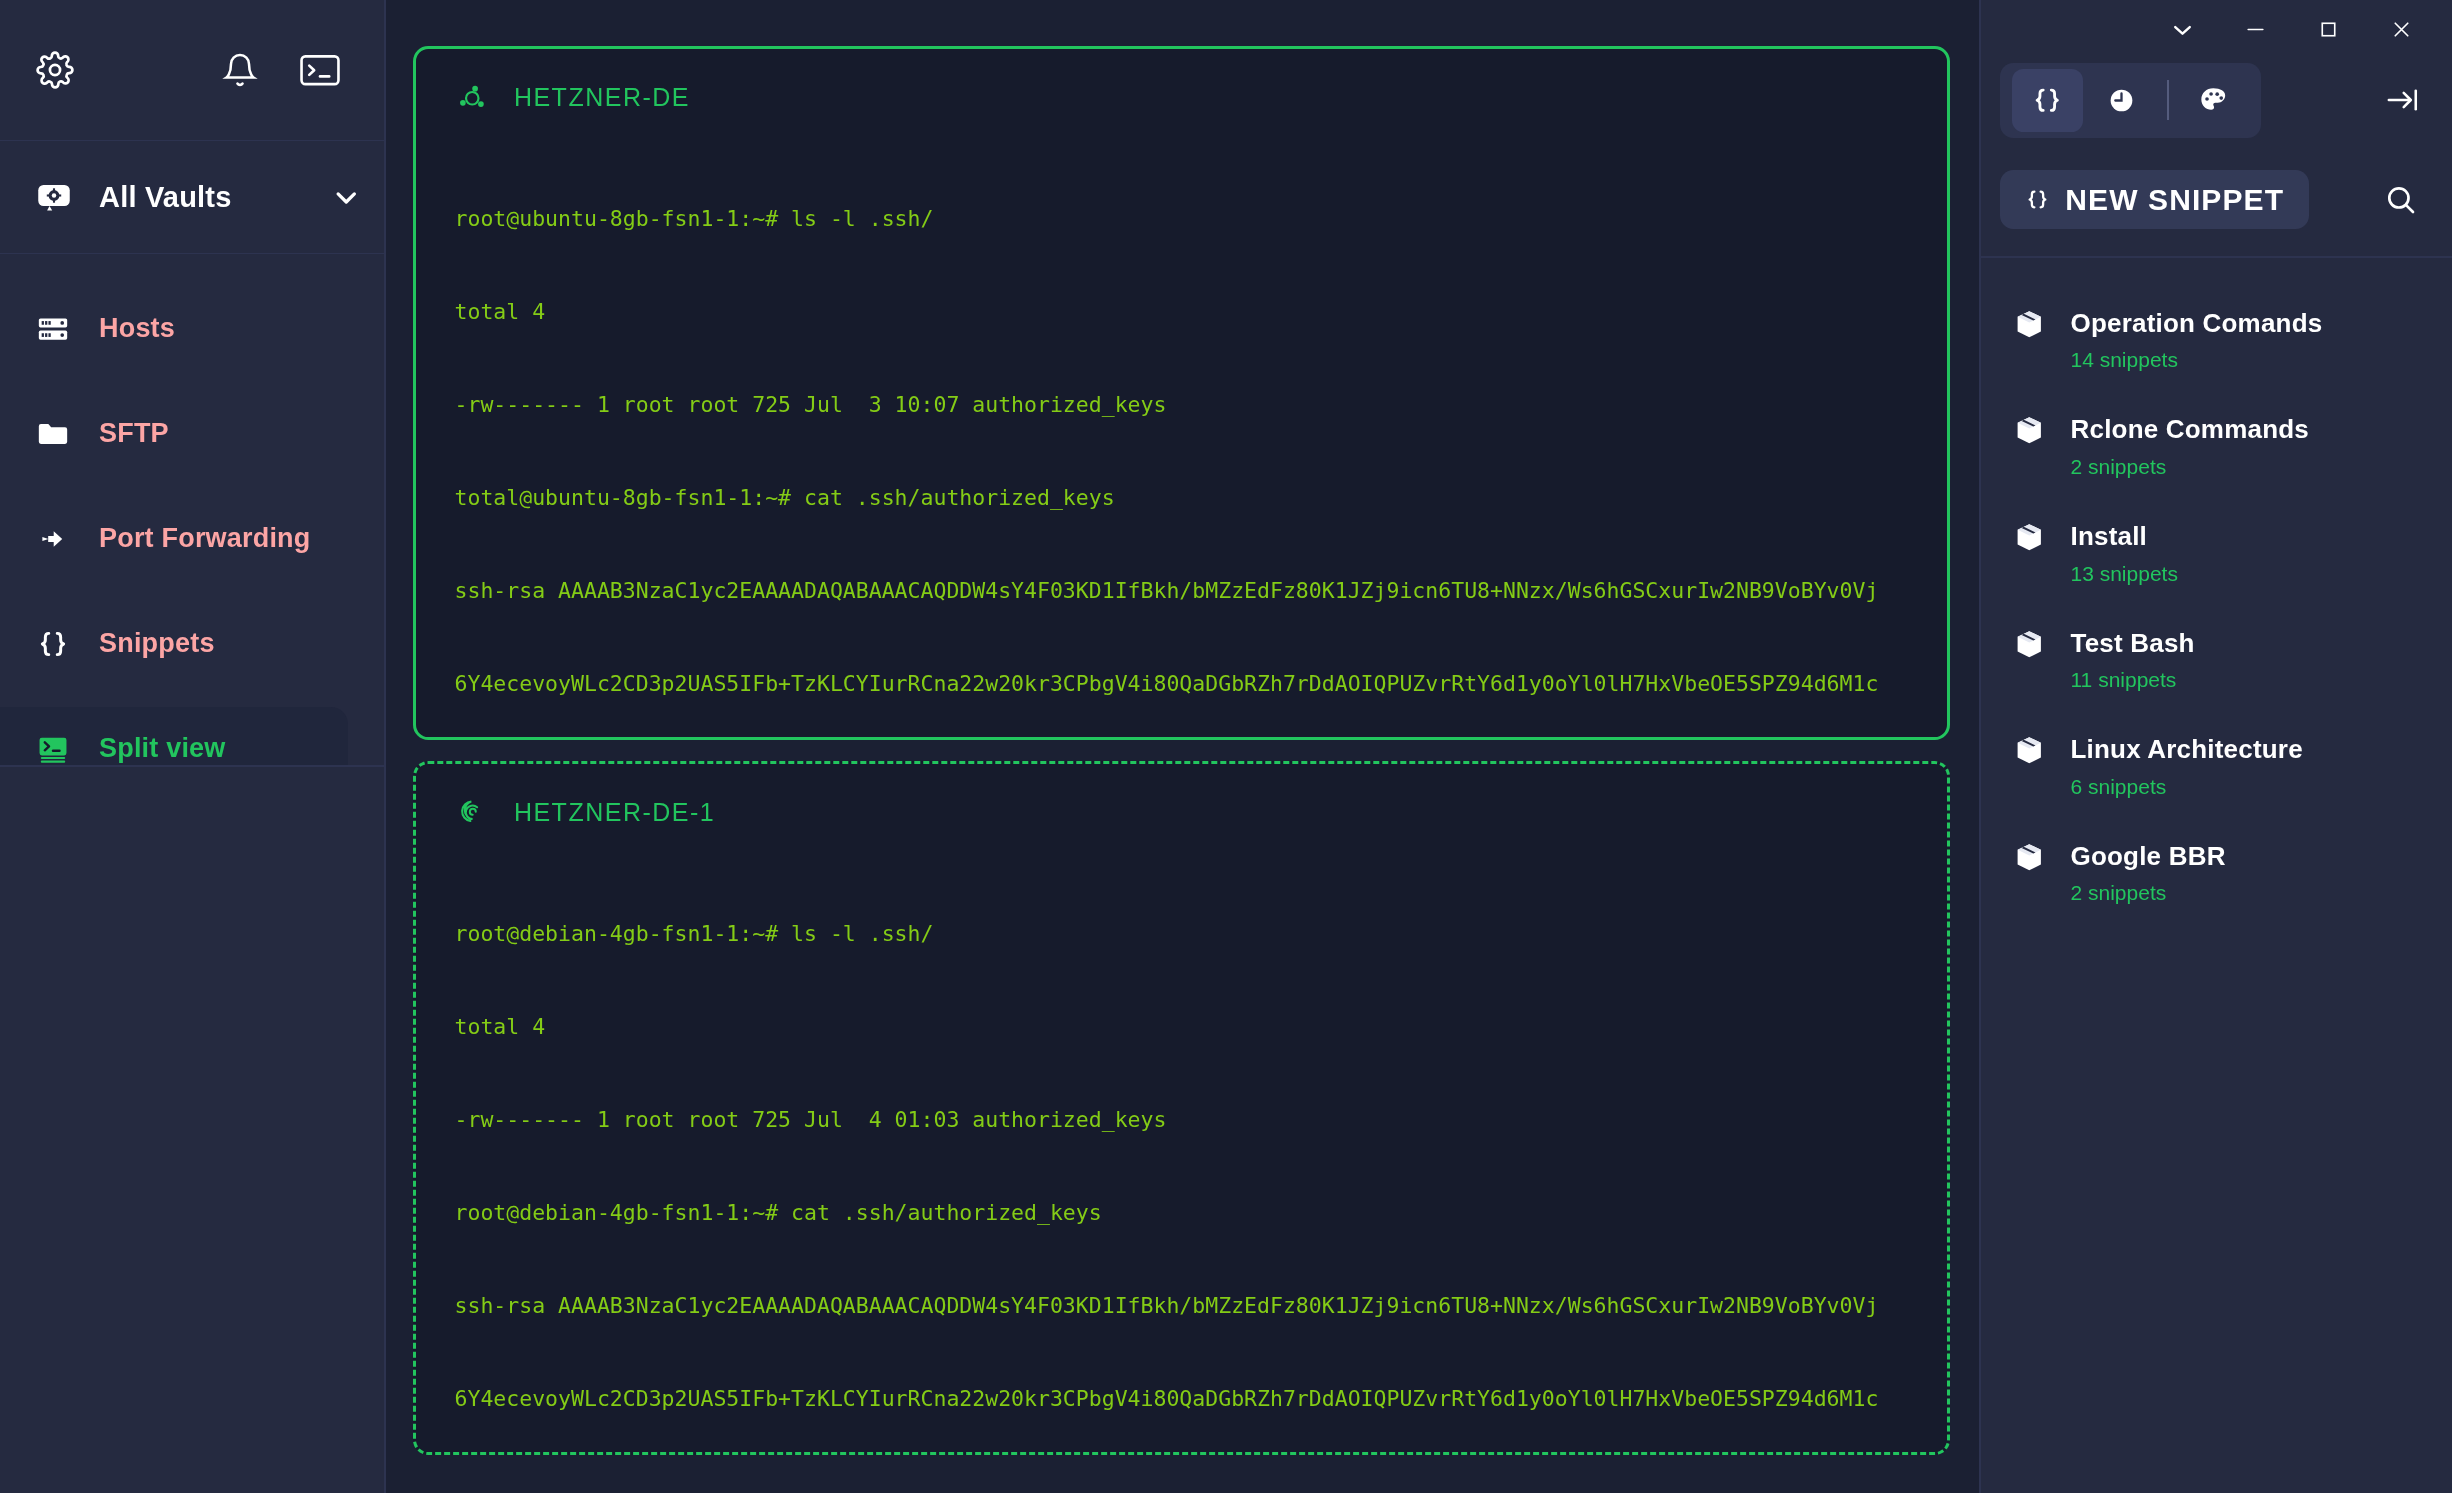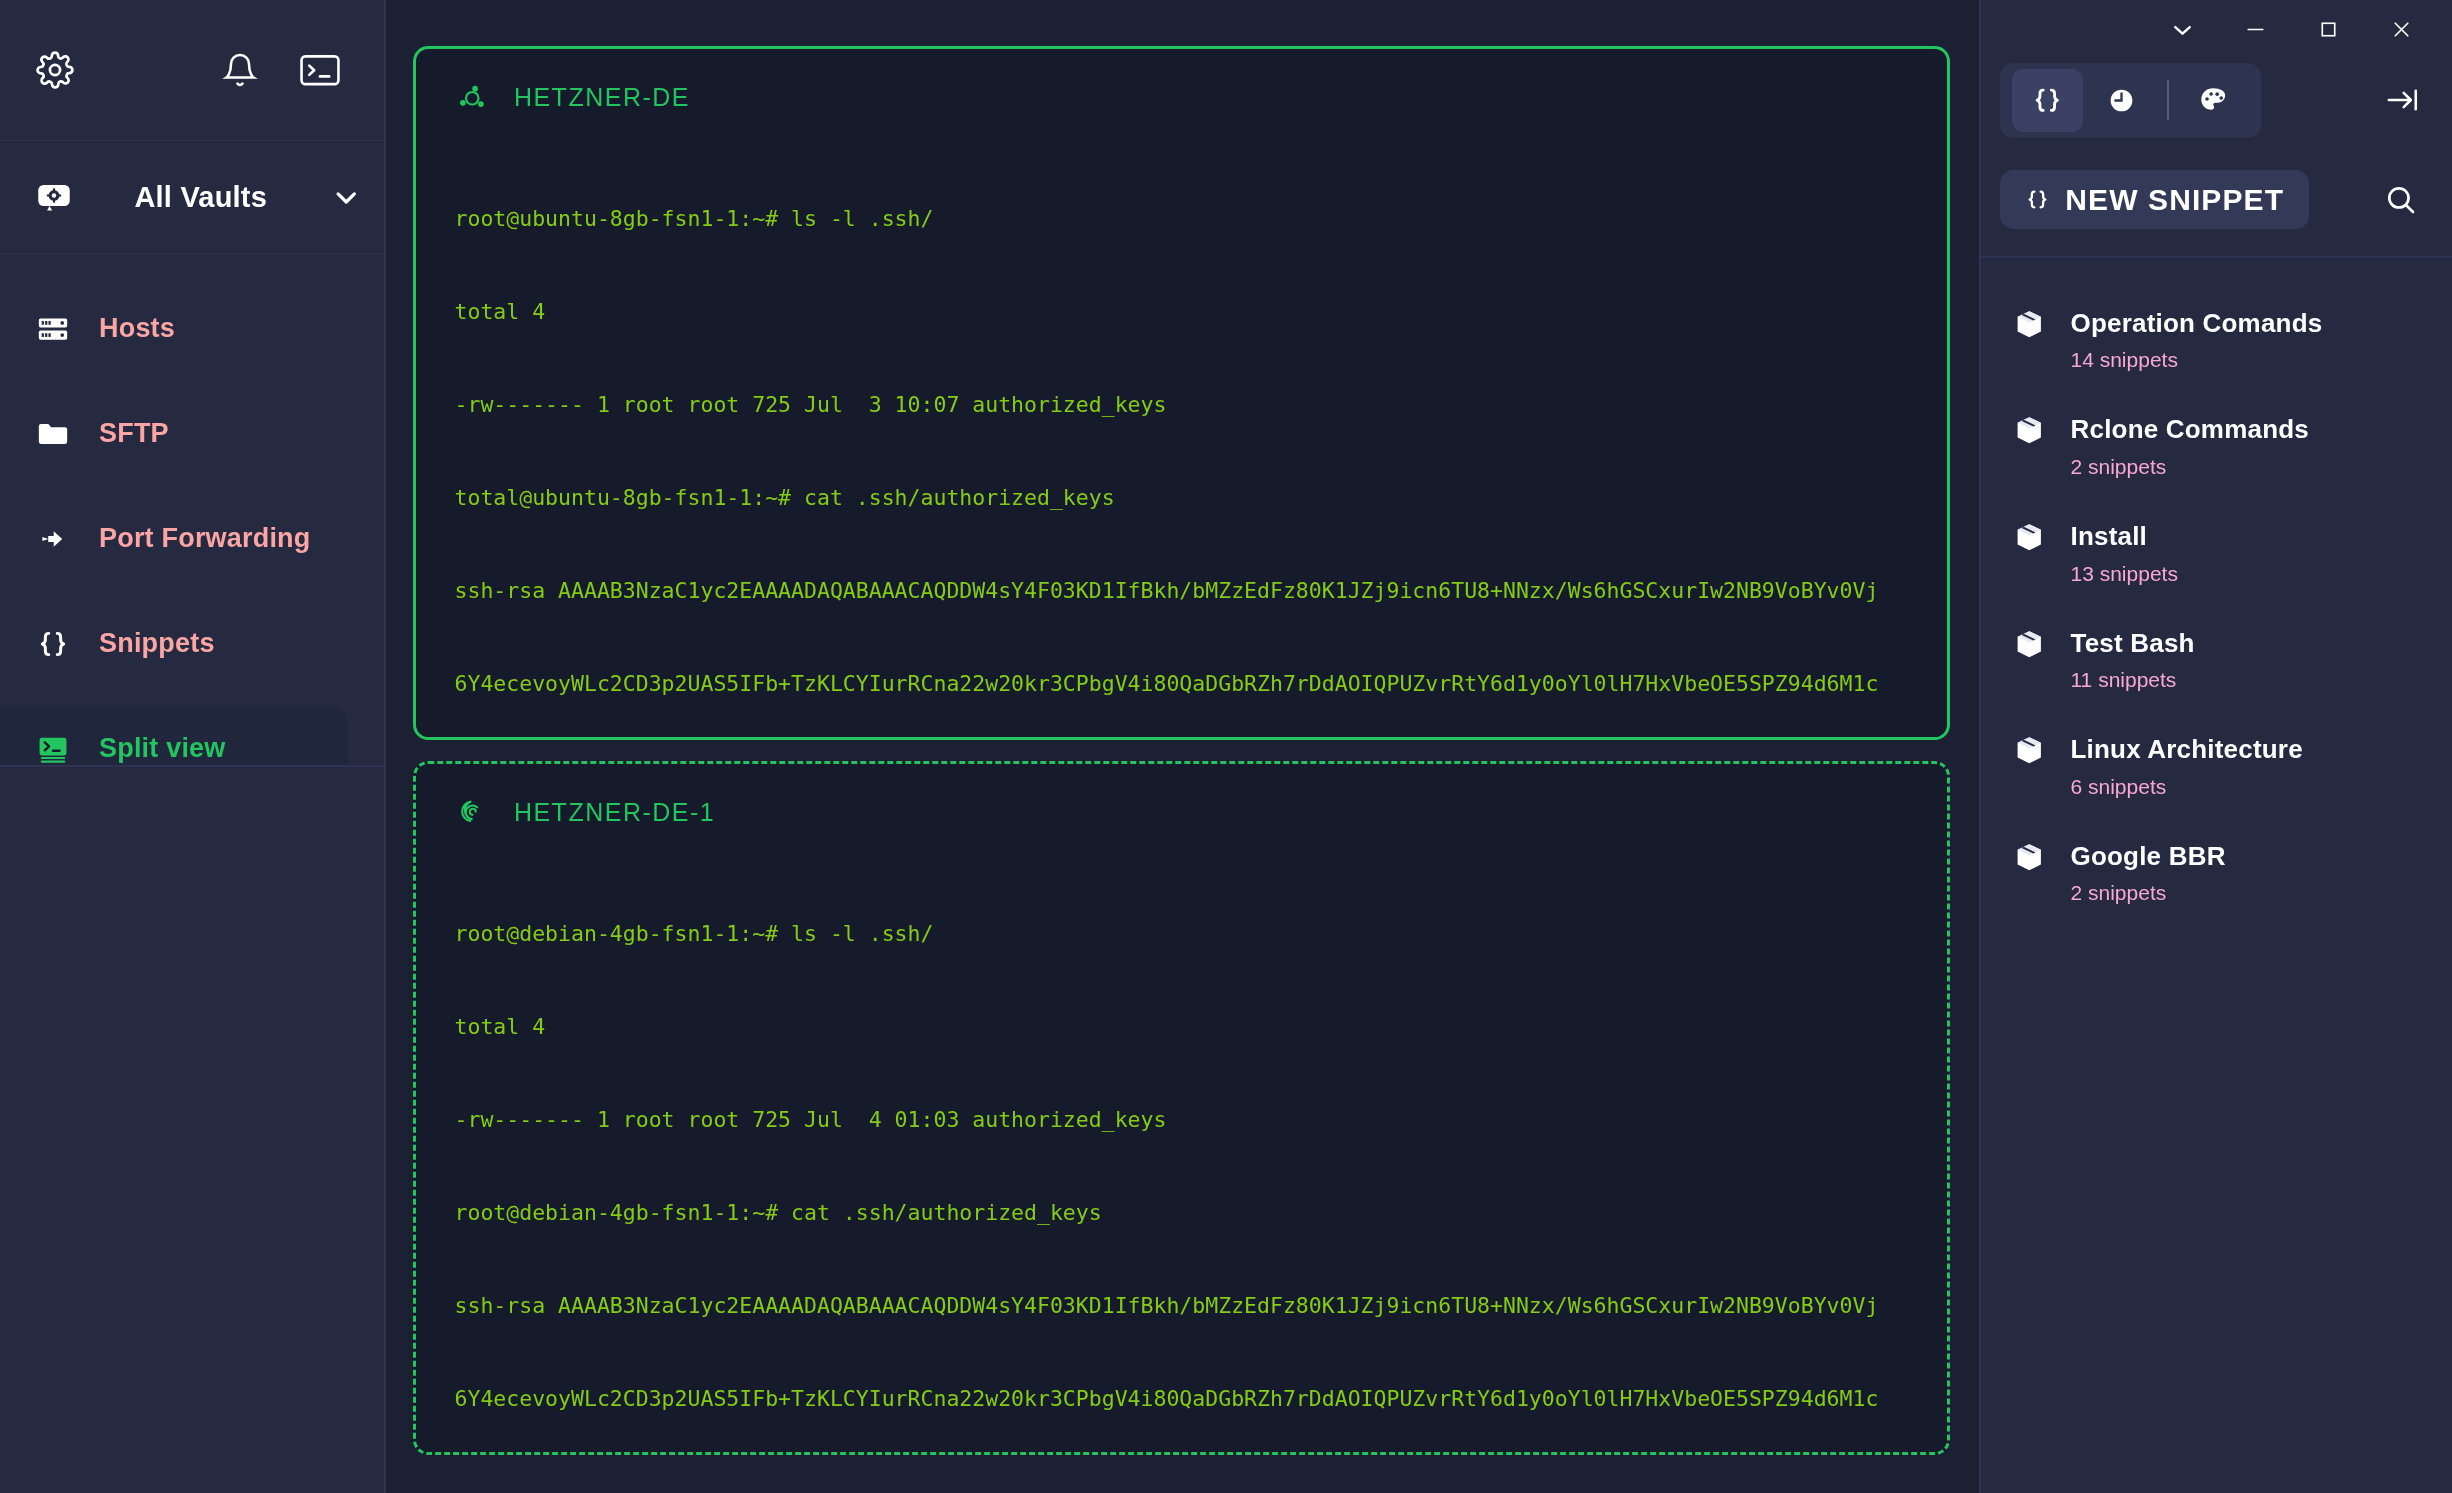--- a/index.html
+++ b/index.html
@@ -21,21 +21,21 @@
     height: 141px; display: flex; align-items: center;
     padding: 0 46px 0 36px; justify-content: space-between;
     border-bottom: 1.9px solid #2d3350;
   }
   .sb-top-right { display: flex; align-items: center; gap: 42px; }
   .icon-btn { background: none; border: none; cursor: pointer; display: flex; align-items: center; justify-content: center; }
 
   .vault-row {
     height: 113px; display: flex; align-items: center;
     padding: 0 24px 0 36px; gap: 27px;
-    border-bottom: 1.9px solid #2d3350; cursor: pointer; text-align: center;
+    border-bottom: 1.9px solid #2d3350; cursor: pointer;
   }
   .vault-label { color: #ffffff; font-size: 29px; font-weight: bold; flex: 1; letter-spacing: 0.2px; }
 
   .nav { padding-top: 32.5px; }
   .nav-item {
     display: flex; align-items: center; gap: 29px;
     height: 84px; margin: 0 38px 0 0; padding-left: 36px;
     border-radius: 0 17px 17px 0; cursor: pointer;
   }
   .nav-item .nav-label { color: #fca5a5; font-size: 27px; font-weight: bold; letter-spacing: 0.2px; }
@@ -105,21 +105,21 @@
     height: 59px; padding: 0 25px; cursor: pointer;
   }
   .new-snippet-btn span {
     color: #ffffff; font-size: 30px; font-weight: bold; letter-spacing: 1.1px;
   }
   .rp-divider { height: 1.9px; background: #2d3350; width: 100%; }
   .snip-list { padding-top: 29px; }
   .snip-item { display: flex; align-items: flex-start; gap: 25px; padding: 21px 29px 21px 34px; cursor: pointer; }
   .snip-texts { display: flex; flex-direction: column; gap: 9.6px; }
   .snip-name { color: #ffffff; font-size: 26px; font-weight: bold; letter-spacing: 0.2px; }
-  .snip-count { color: #f9a8d4; font-size: 21px; }
+  .snip-count { color: #22c55e; font-size: 21px; }
   .rp-left-edge { position: absolute; left: 0; top: 0; width: 1.9px; height: 1493px; background: #2d3350; }
 
   svg { display: block; }
 </style>
 </head>
 <body>
 
 <div id="app">
 
   <div class="sidebar">

